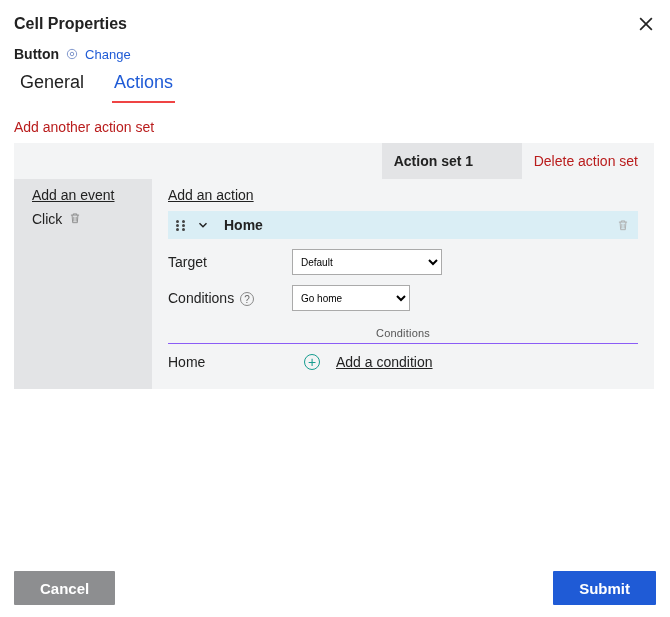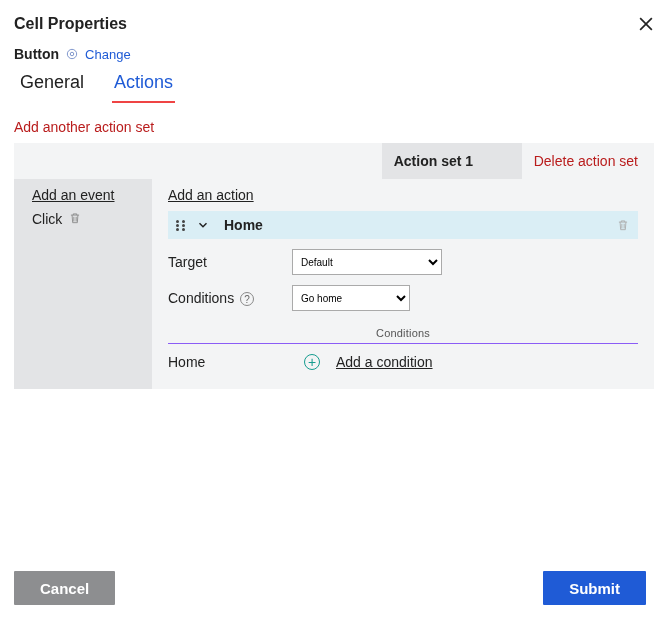--- a/index.html
+++ b/index.html
@@ -74,21 +74,21 @@
   select.trans-sel { width:118px; }
 
   .conds-hdr {
     font-size:11px; color:#555; text-align:center; border-bottom:1px solid #8b5cf6;
     padding:8px 0 4px; margin-top: 8px; letter-spacing:.2px;
   }
   .add-cond-row { display:flex; align-items:center; margin-top:10px; gap: 10px;}
   .plus-circ { width:16px;height:16px; border:1.5px solid #159c8f; border-radius:50%; display:inline-flex;align-items:center;justify-content:center; color:#159c8f; cursor:pointer; margin-left:6px; margin-right: 6px;}
 
   .buttons {
-    position:absolute; bottom:12px; left:14px; right:24px;
+    position:absolute; bottom:12px; left:14px; right:14px;
     display:flex; justify-content:space-between;
   }
   .btn { border:none; height:34px; padding: 0 26px; font-size:15px; font-weight:600; cursor:pointer; border-radius:1px;}
   .btn-cancel { background:#8d8e90; color:#fff; }
   .btn-submit { background:#1f5bd6; color:#fff; }
 </style>
 </head>
 <body>
 
 

